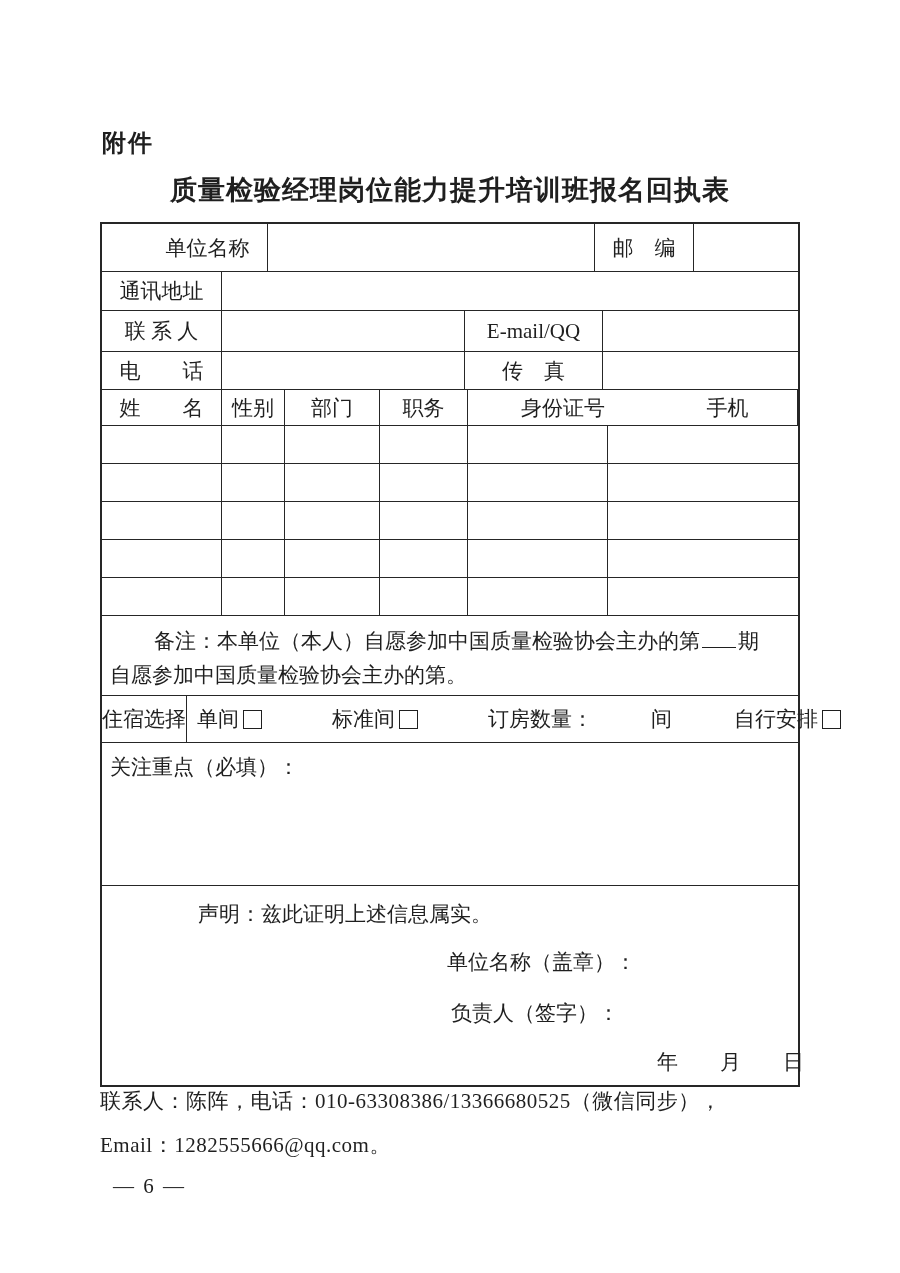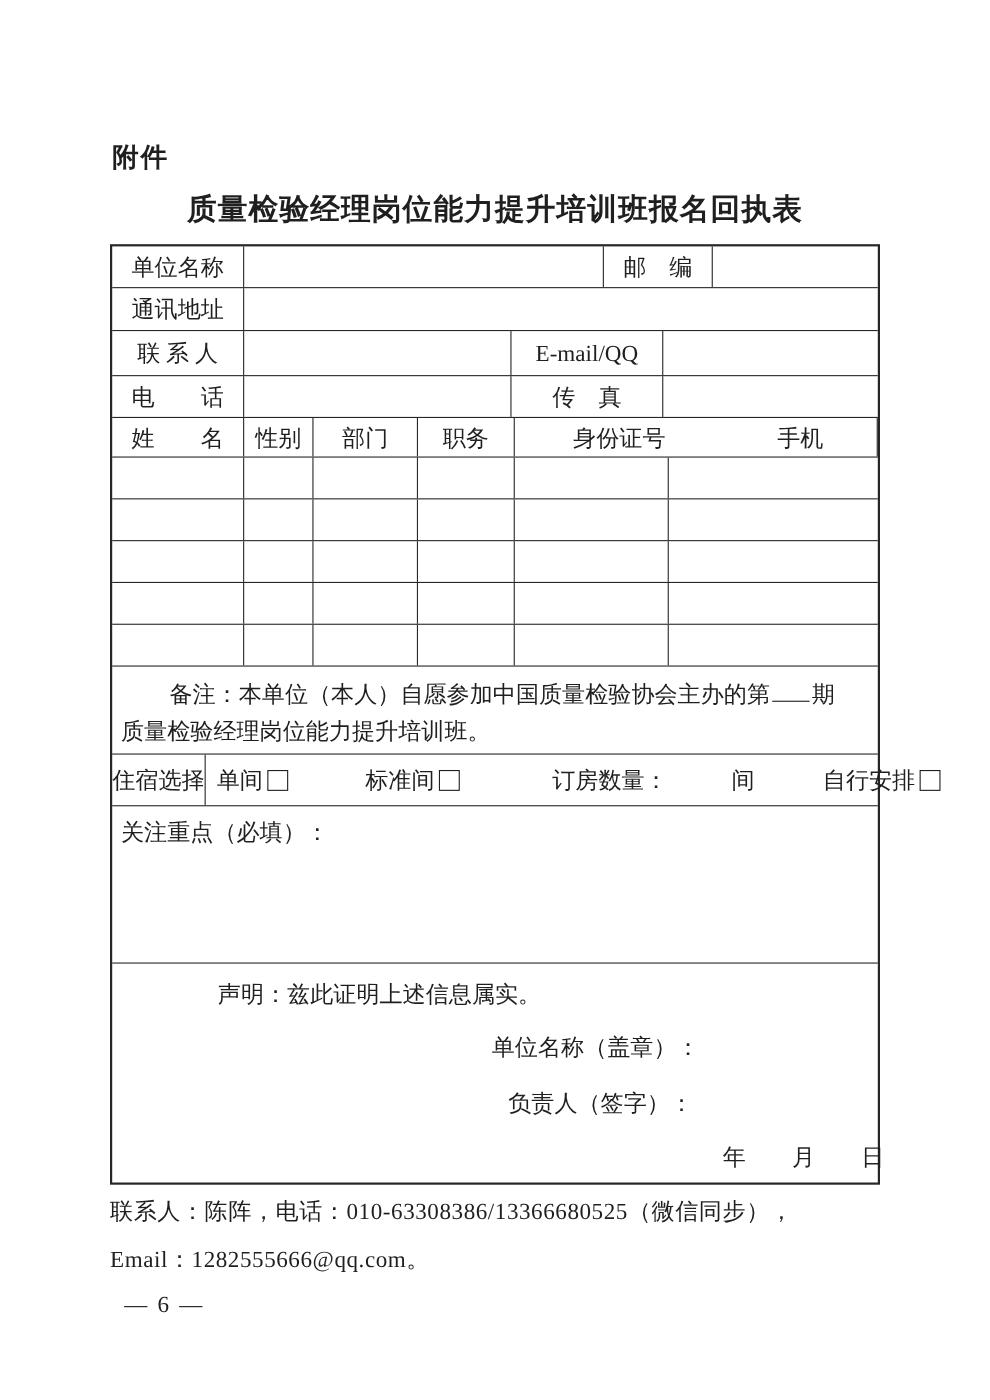--- a/index.html
+++ b/index.html
@@ -56,21 +56,21 @@
   }
   .cell.last{border-right:none;flex:1;}
   .label{
     display:flex;
     align-items:center;
     justify-content:center;
     font-size:21px;
     white-space:pre;
   }
   
-  .row-unit{height:38px;}
+  .row-unit{height:48px;padding-left:46px;}
   .row-addr{height:39px;}
   .row-contact{height:41px;}
   .row-phone{height:38px;}
   .row-mhead{height:36px;}
   .row-empty{height:38px;}
   .row-remark{height:80px;}
   .row-accom{height:47px;}
   .row-focus{height:143px;}
   .row-decl{height:199px;}
   
@@ -108,34 +108,34 @@
   }
   .opt{display:inline-flex;align-items:center;white-space:pre;}
   .checkbox{
     display:inline-block;
     width:19px;height:19px;
     border:1.5px solid var(--ink);
     margin-left:4px;
     background:transparent;
   }
   .gap-a{margin-left:42px;}
-  .gap-b{margin-left:56px;font-family:Liberation Serif, serif;}
+  .gap-b{margin-left:42px;font-family:Liberation Serif, serif;}
   .gap-c{margin-left:30px;}
   .gap-d{margin-left:34px;}
   
   .focus-cell{
     flex:1;
     font-size:21px;
     padding:10px 0 0 8px;
   }
   
   .decl-cell{flex:1;font-size:21px;}
   .decl-statement{position:absolute;left:56px;top:14px;}
   .decl-seal{position:absolute;left:305px;top:62px;}
-  .decl-sign{position:absolute;left:320px;top:113px;}
+  .decl-sign{position:absolute;left:309px;top:113px;}
   .decl-date{position:absolute;left:515px;top:162px;white-space:pre;}
   
   .footer-line{
     position:absolute;
     left:100px;
     font-size:21px;
     letter-spacing:0.5px;
     white-space:pre;
   }
   .footer-contact{top:1087px;}
@@ -230,21 +230,21 @@
       <div class="cell wm1"></div>
       <div class="cell wm2"></div>
       <div class="cell wm3"></div>
       <div class="cell wm4"></div>
       <div class="cell last"></div>
     </div>
 
     <div class="row row-remark">
       <div class="cell last remark-cell">
         <div class="remark-line1"><span>备注：本单位（本人）自愿参加中国质量检验协会主办的第</span><span class="blank-line"></span><span>期</span></div>
-        <div class="remark-line2">质量检验经理岗位能力提升培训班。</div>
+        <div class="remark-line2">自愿参加中国质量检验协会主办的第。</div>
       </div>
     </div>
 
     <div class="row row-accom">
       <div class="cell label wl">住宿选择</div>
       <div class="cell last opts">
         <span class="opt"><span>单间</span><span class="checkbox"></span></span>
         <span class="opt gap-a"><span>标准间</span><span class="checkbox"></span></span>
         <span class="opt gap-b">订房数量：</span>
         <span class="opt gap-c">间</span>

